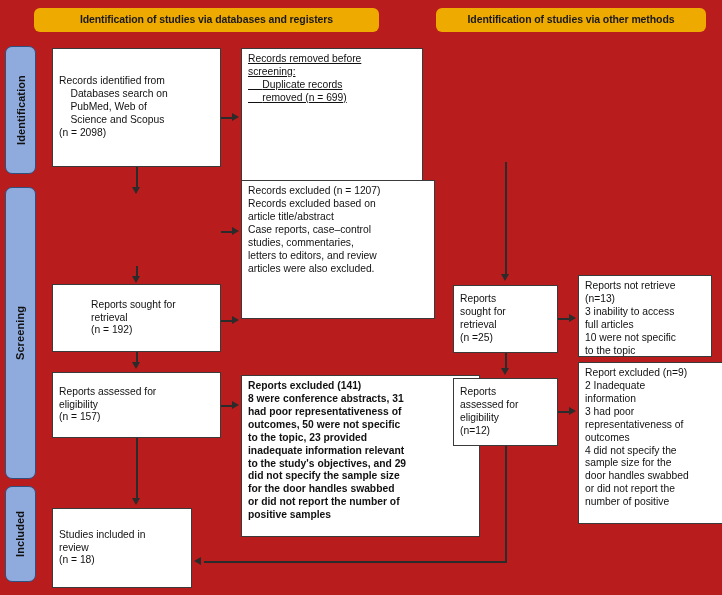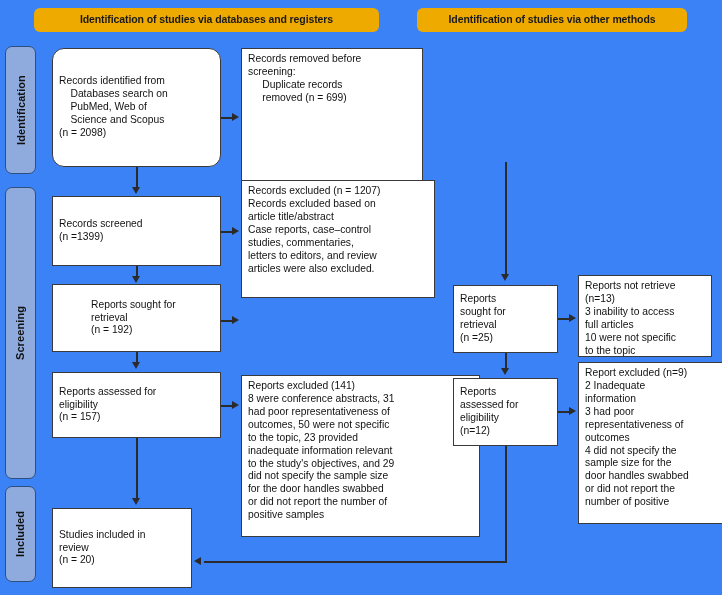--- a/index.html
+++ b/index.html
@@ -4,21 +4,21 @@
 <style>
   html, body {
     margin: 0;
     padding: 0;
     background: #ffffff;
   }
   #diagram {
     position: relative;
     width: 722px;
     height: 595px;
-    background: #3b82f6;
+    background: #b91c1c;
     font-family: "Liberation Sans", sans-serif;
     overflow: hidden;
   }
   .hdr {
     position: absolute;
     background: #EFAA00;
     border-radius: 6px;
     color: #1a1a1a;
     font-weight: bold;
     font-size: 10.5px;
@@ -88,68 +88,66 @@
     border-right: 4.6px solid transparent;
     border-top: 7.5px solid #2b2b2b;
   }
 </style>
 </head>
 <body>
 
 <div id="diagram">
 
   <div class="hdr" style="left:34px; top:8px; width:345px; height:24px;">Identification of studies via databases and registers</div>
-  <div class="hdr" style="left:417px; top:8px; width:270px; height:24px;">Identification of studies via other methods</div>
+  <div class="hdr" style="left:436px; top:8px; width:270px; height:24px;">Identification of studies via other methods</div>
 
   <div class="stage" style="left:5px; top:46px; width:29px; height:126px;">
     <span>Identification</span>
   </div>
   <div class="stage" style="left:5px; top:187px; width:29px; height:290px;">
     <span>Screening</span>
   </div>
   <div class="stage" style="left:5px; top:486px; width:29px; height:94px;">
     <span>Included</span>
   </div>
 
-  <div class="box vcenter" style="left:52px; top:48px; width:169px; height:119px;border-radius:12px;">Records identified from
+  <div class="box vcenter" style="left:52px; top:48px; width:169px; height:119px;">Records identified from
     Databases search on
     PubMed, Web of
     Science and Scopus
 (n = 2098)</div>
 
-  <div class="box vcenter" style="left:52px; top:196px; width:169px; height:70px;">Records screened
-(n =1399)</div>
 
   <div class="box vcenter" style="left:52px; top:284px; width:169px; height:68px;padding-left:38px;">Reports sought for
 retrieval
 (n = 192)</div>
 
   <div class="box vcenter" style="left:52px; top:372px; width:169px; height:66px;">Reports assessed for
 eligibility
 (n = 157)</div>
 
   <div class="box vcenter" style="left:52px; top:508px; width:140px; height:80px;">Studies included in
 review
-(n = 20)</div>
-
-  <div class="box" style="left:241px; top:48px; width:182px; height:145px;">Records removed before
+(n = 18)</div>
+
+  <div class="box" style="left:241px; top:48px; width:182px; height:145px;text-decoration:underline;">Records removed before
 screening:
      Duplicate records
      removed (n = 699)</div>
 
-  <div class="box" style="left:241px; top:180px; width:194px; height:118px;">Records excluded (n = 1207)
+  <div class="box" style="left:241px; top:180px; width:194px; height:139px;">Records excluded (n = 1207)
 Records excluded based on
 article title/abstract
 Case reports, case–control
 studies, commentaries,
 letters to editors, and review
 articles were also excluded.</div>
 
 
-  <div class="box" style="left:241px; top:375px; width:239px; height:162px;">Reports excluded (141)
+  <div class="box" style="left:241px; top:375px; width:239px; height:162px;font-weight:bold;">Reports excluded (141)
 8 were conference abstracts, 31
 had poor representativeness of
 outcomes, 50 were not specific
 to the topic, 23 provided
 inadequate information relevant
 to the study's objectives, and 29
 did not specify the sample size
 for the door handles swabbed
 or did not report the number of
 positive samples</div>

